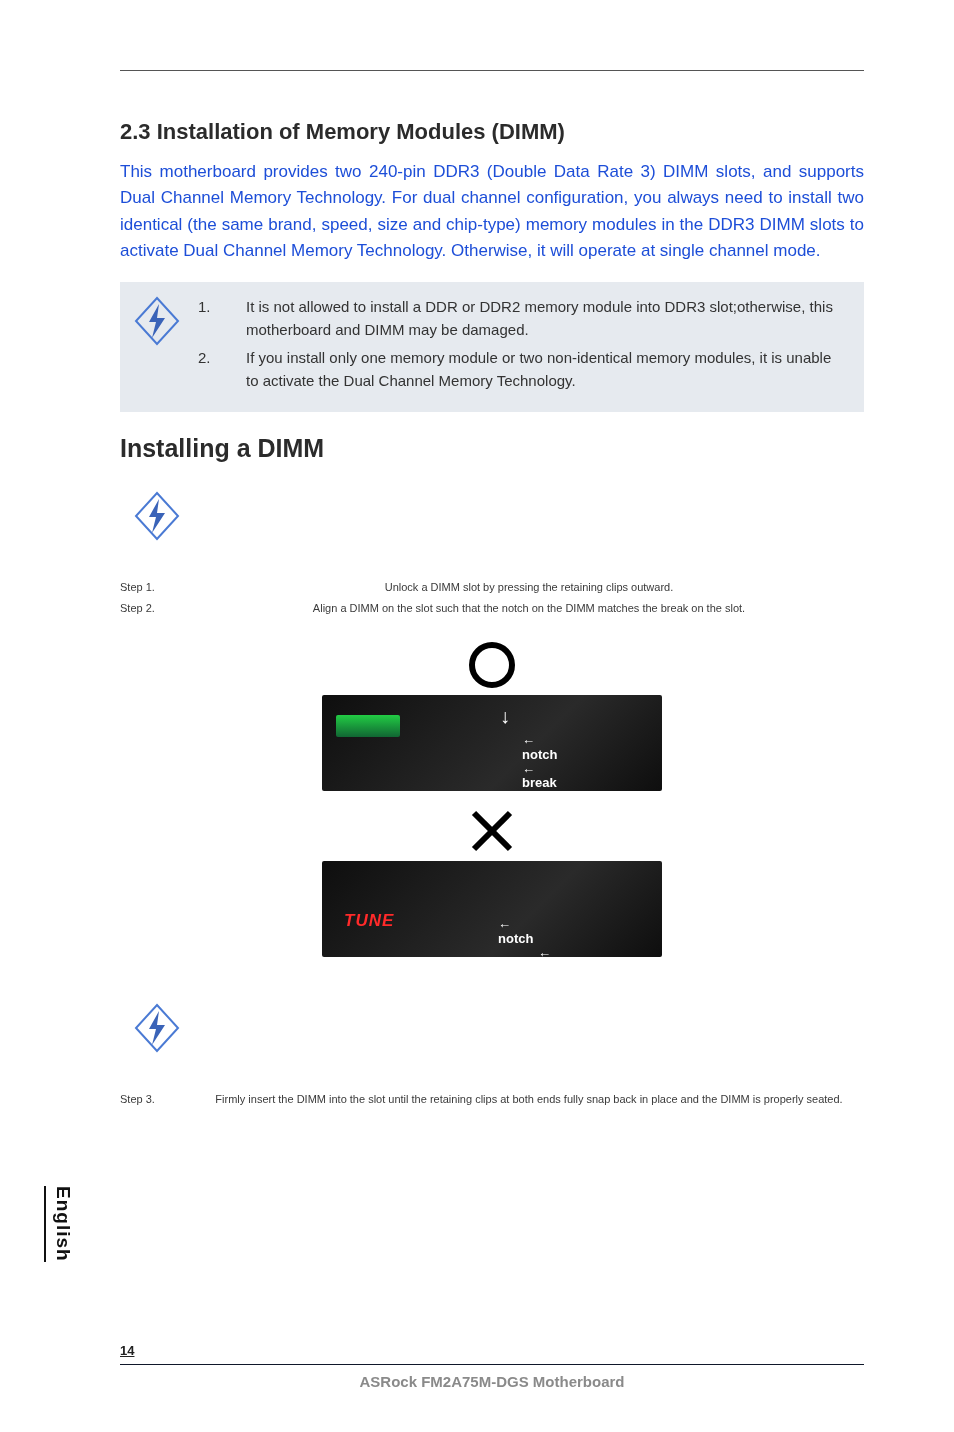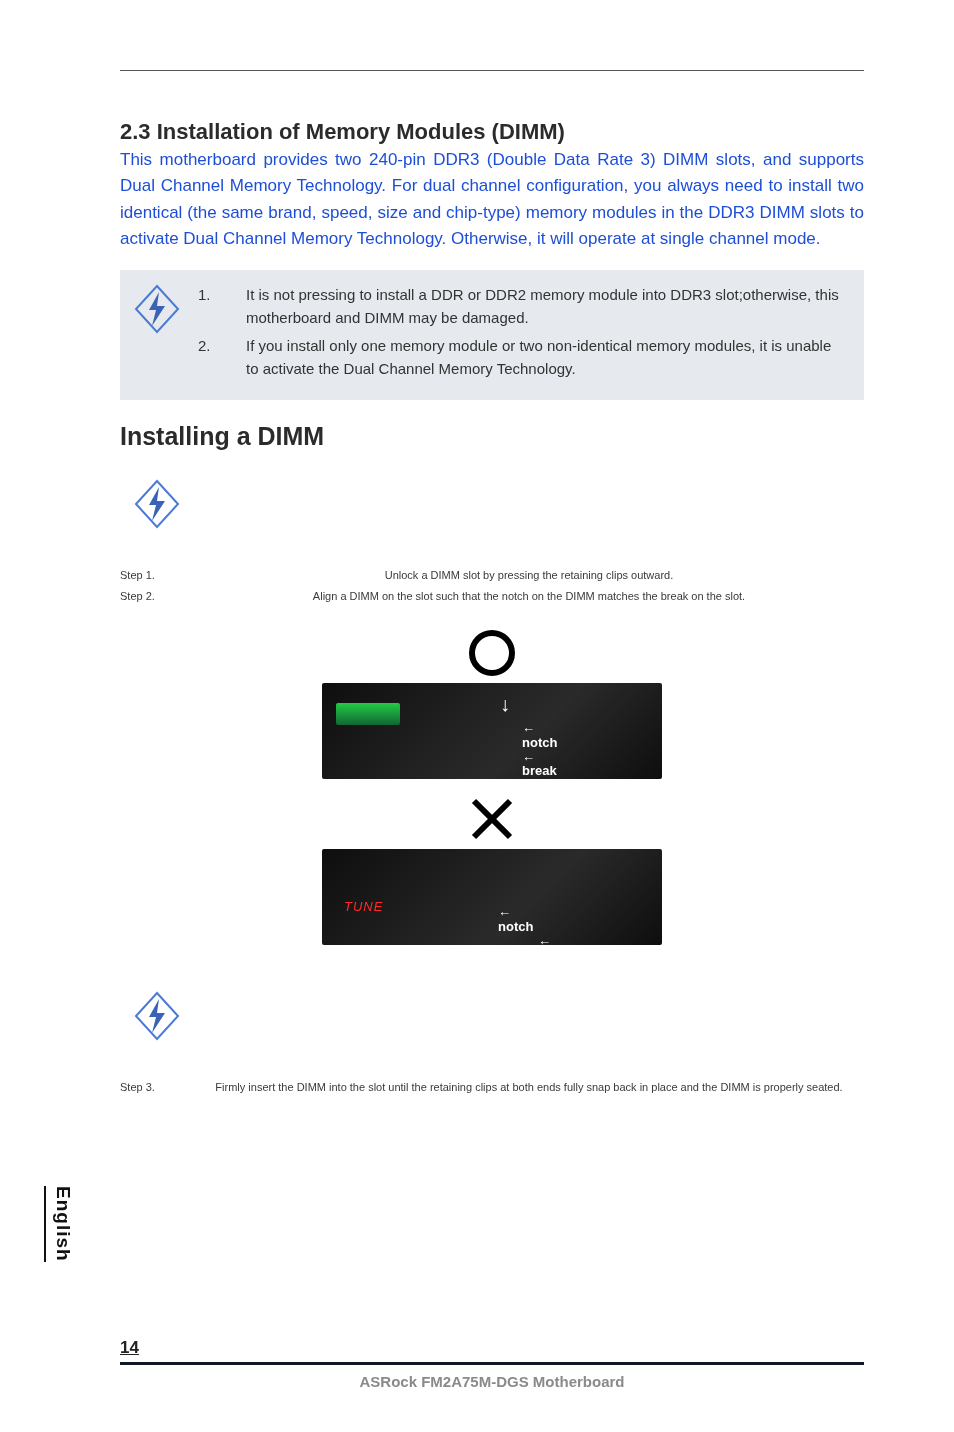--- a/index.html
+++ b/index.html
@@ -14,21 +14,21 @@
   }
   .top-rule {
     border-top: 1px solid #555;
     margin-bottom: 48px;
     width: 100%;
   }
   .section-title {
     font-size: 22px;
     font-weight: bold;
     color: #2b2b2b;
-    margin-bottom: 2px;
+    margin-bottom: 14px;
   }
   .body-text {
     font-size: 17px;
     line-height: 1.55;
     text-align: justify;
     color: #1d4ed8;
     margin-bottom: 18px;
   }
   .note-box {
     background: #e6eaef;
@@ -80,21 +80,21 @@
   .photo-labels {
     position: absolute; left: 200px; top: 38px;
     color: #fff; font-size: 13px; font-weight: bold; line-height:1.1;
   }
   .photo-labels span { display:block; }
   .photo-labels .arrow-l { display:inline-block; margin-right:2px; }
   .fig-photo.alt .photo-labels { left: 176px; top: 56px; }
   .fig-photo.alt .photo-labels .break-line { padding-left: 40px; }
   .neon-text {
     position:absolute; left:22px; top:50px; color:#ff2a2a;
-    font-style:italic; font-size:13px; font-weight:normal;
+    font-style:italic; font-size:17px; font-weight:bold;
     letter-spacing:1px;
   }
   .small-green {
     position:absolute; left:14px; top:20px; width:64px; height:22px;
     background:linear-gradient(#2c4, #163);
     border-radius:2px;
   }
   .side-tab {
     position: absolute;
     left: 44px;
@@ -105,52 +105,52 @@
     font-weight: bold;
     font-size: 19px;
     color: #111;
     border-left: 2px solid #111;
     padding-left: 6px;
     letter-spacing: 1px;
   }
   .footer {
     position: absolute;
     left: 120px; right: 90px; bottom: 42px;
-    border-top: 3px solid #0f172a;
+    border-top: 1px solid #0f172a;
     padding-top: 8px;
     text-align: center;
     font-size: 15px;
     font-weight: bold;
     color: #8a8a8a;
   }
   .page-num {
     position: absolute;
     left: 120px; bottom: 74px;
-    font-size: 17px; font-weight: bold; color: #222; text-decoration: underline;
+    font-size: 13px; font-weight: bold; color: #222; text-decoration: underline;
   }
 </style>
 </head>
 <body>
 
 <div class="top-rule"></div>
 
 <h2 class="section-title">2.3  Installation of Memory Modules (DIMM)</h2>
 <p class="body-text">This motherboard provides two 240-pin DDR3 (Double Data Rate 3) DIMM slots, and supports Dual Channel Memory Technology. For dual channel configuration, you always need to install two identical (the same brand, speed, size and chip-type) memory modules in the DDR3 DIMM slots to activate Dual Channel Memory Technology. Otherwise, it will operate at single channel mode.</p>
 
 <div class="note-box">
   <div class="warn-icon">
     <svg viewBox="0 0 50 50">
         <path d="M25 2 L46 25 L25 48 L4 25 Z" fill="none" stroke="#4a7ad4" stroke-width="2"></path>
         <path d="M27 8 L17 26 L24 26 L20 42 L33 22 L25 22 Z" fill="#3a63b8"></path>
       </svg>
   </div>
   <div class="note-body">
     <div class="note-list">
       <div class="note-num">1.</div>
-      <div class="note-txt">It is not pressing to install a DDR or DDR2 memory module into DDR3 slot;otherwise, this motherboard and DIMM may be damaged.</div>
+      <div class="note-txt">It is not allowed to install a DDR or DDR2 memory module into DDR3 slot;otherwise, this motherboard and DIMM may be damaged.</div>
     </div>
     <div class="note-list">
       <div class="note-num">2.</div>
       <div class="note-txt">If you install only one memory module or two non-identical memory modules, it is unable to activate the Dual Channel Memory Technology.</div>
     </div>
   </div>
 </div>
 
 <h3 class="sub-title">Installing a DIMM</h3>
 

